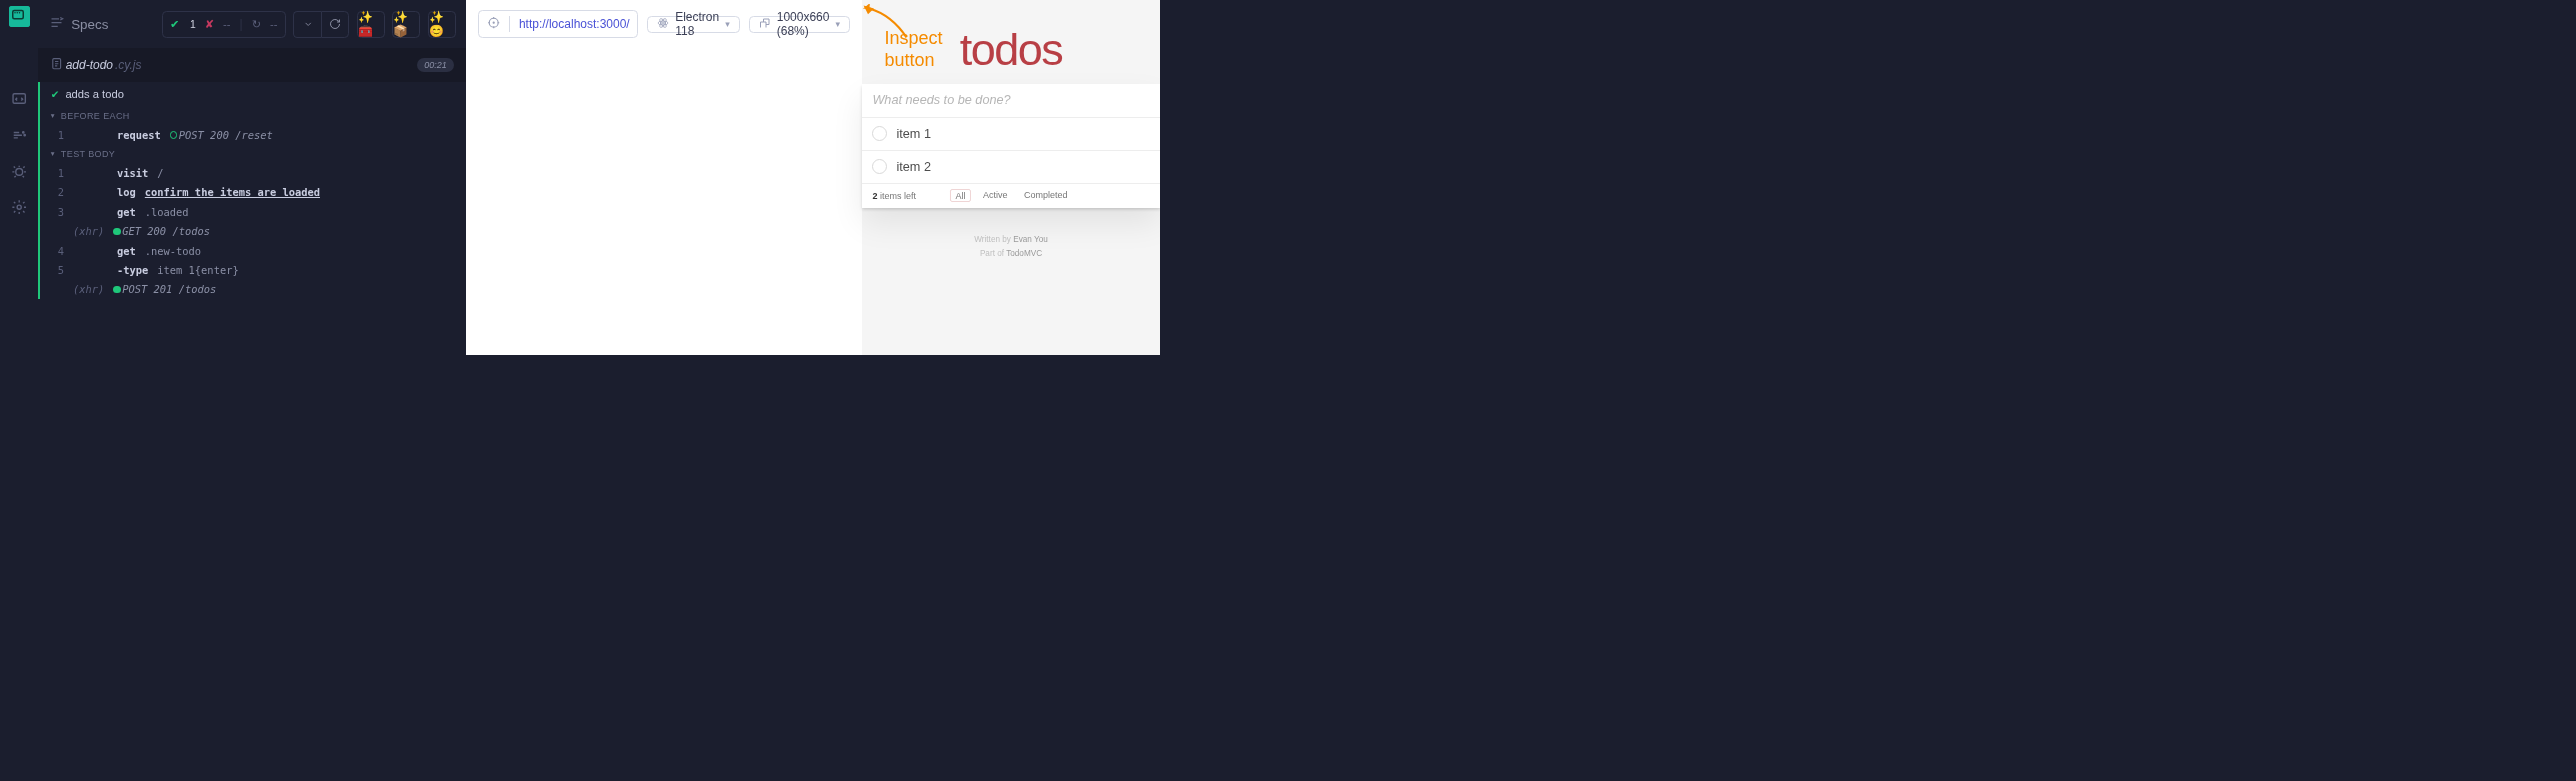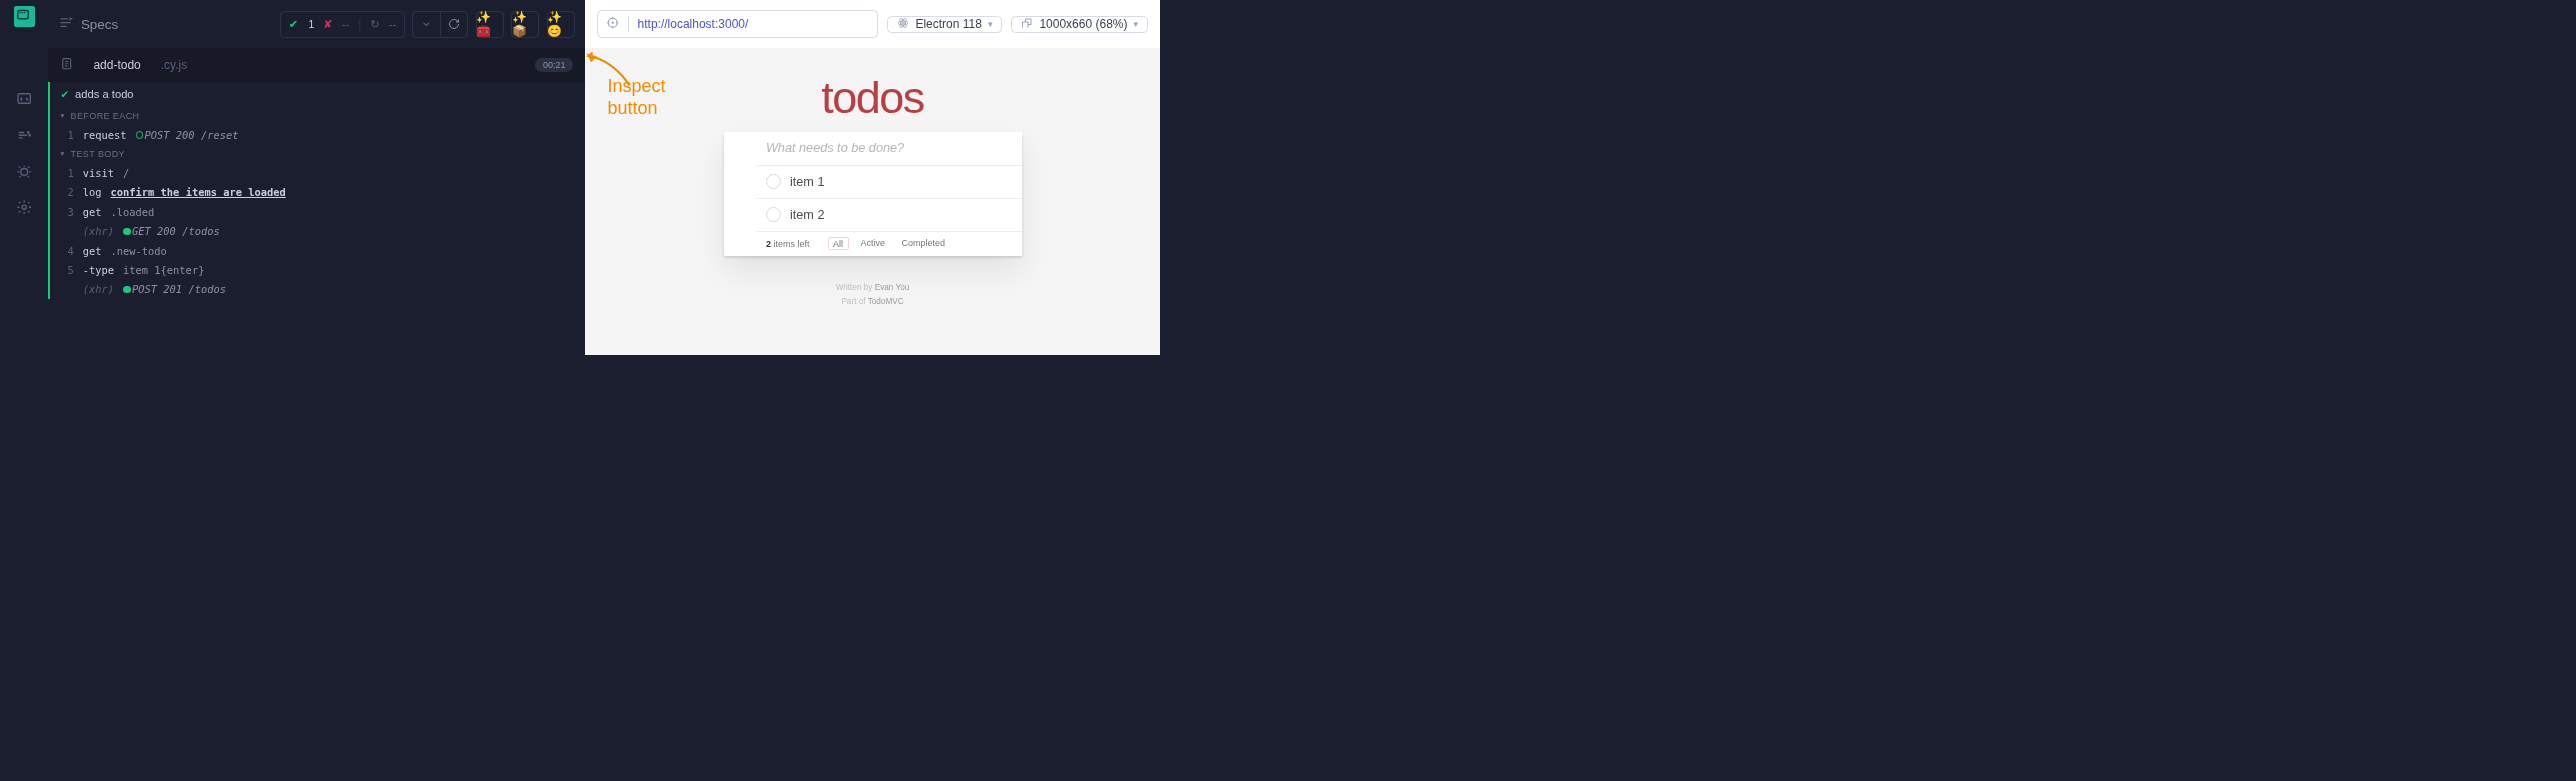--- a/index.html
+++ b/index.html
@@ -24,54 +24,54 @@
 .stat-txt { color:#d0d3e0; font-size:10.4px; margin-left:1.5px;}
 .stat-sep{color:#2e3248;}
 .stat-muted{color:#5a5f7a;font-size:11.2px;}
 .tool-btn { width:28px;height:27px;border:0.7px solid #2e3248;border-radius:4.5px;display:flex;align-items:center;justify-content:center;color:#8b8fa3;cursor:pointer;}
 .tool-btn.emoji{font-size:12px;}
 .tool-group{display:flex;gap:0;}
 .tool-group .tool-btn{border-radius:0;border-right:none;}
 .tool-group .tool-btn:first-child{border-radius:4.5px 0 0 4.5px;}
 .tool-group .tool-btn:last-child{border-radius:0 4.5px 4.5px 0;border-right:0.7px solid #2e3248;}
 
-.spec-row { height:34px; background:#171926; display:flex; align-items:center; padding:0 12px; gap:20px;}
+.spec-row { height:34px; background:#171926; display:flex; align-items:center; padding:0 12px; gap:2px;font-style:italic;}
 .spec-row .file-icon{color:#5a5f7a;}
 .spec-name{color:#c9cde0;font-size:12px;}
 .spec-ext{color:#5a5f7a;}
 .spec-time{margin-left:auto;background:#2b2f42;color:#8b90a6;font-size:9px;padding:2.2px 7.5px;border-radius:9px;}
 
 .test-body{border-left:2.2px solid #1fc77a;}
 .test-title{display:flex;align-items:center;gap:6px;padding:6px 10.4px;color:#c9cde0;font-size:11.2px;}
 .test-title .chk{color:#1fc77a;font-size:10.4px;}
 .section-head{display:flex;align-items:center;gap:6px;padding:4.5px 10.4px;color:#6a6f88;font-size:9px;letter-spacing:0.4px;}
 .section-head .chev{font-size:7.5px;}
 .cmd-row{display:flex;align-items:center;gap:9px;padding:3.7px 10.4px;font-family:'SFMono-Regular',Consolas,monospace;font-size:10.4px;}
 .cmd-num{width:13.4px;text-align:right;color:#5a5f7a;}
-.cmd-name{color:#c9cde0;font-weight:normal;}
+.cmd-name{color:#c9cde0;font-weight:bold;margin-left:44px;}
 .cmd-msg{color:#c9cde0;font-weight:bold;text-decoration:underline;}
 .cmd-arg{color:#8b90a6;}
 .cmd-xhr{color:#5a5f7a;font-style:italic;}
 .dot{width:7.5px;height:7.5px;border-radius:50%;background:#1fc77a;display:inline-block;margin-right:1.5px;}
 .dot.ring{background:transparent;border:1.5px solid #1fc77a;}
 .xhr-line{color:#8b90a6;font-style:italic;}
 
 
-.aut { flex:1; background:#fff; display:flex; flex-direction:column; }
+.aut { flex:1; background:#fff; display:flex; flex-direction:row; }
 .aut-top{height:48px;display:flex;align-items:center;padding:0 12px;gap:9px;}
 .url-box{flex:1;display:flex;align-items:center;gap:9px;border:0.7px solid #d7dbe6;border-radius:4.5px;height:28px;padding:0 7.5px;}
 .url-text{color:#4a52d6;font-size:12px;}
 .picker{border:0.7px solid #d7dbe6;border-radius:4.5px;height:17px;display:flex;align-items:center;gap:6px;padding:0 9px;color:#5a5f7a;font-size:12px;}
 .picker .val{color:#3b3f55;}
 .picker .chev{font-size:9px;color:#9aa0b8;}
 .divider{width:0.7px;background:#d7dbe6;height:16.4px;}
 
 .aut-frame{flex:1;background:#f5f5f5;position:relative;padding:24px 0 0 0;display:flex;flex-direction:column;align-items:center;}
 .todo-title{font-family:'Helvetica Neue',sans-serif;font-size:45px;font-weight:100;color:#b83f45;letter-spacing:-1.5px;}
-.todo-box{width:298px;background:#fff;box-shadow:0 1.5px 3px rgba(0,0,0,.15),0 15px 30px rgba(0,0,0,.08);margin-top:7.5px;padding-left:32px;}
+.todo-box{width:298px;background:#fff;box-shadow:0 1.5px 3px rgba(0,0,0,.15),0 15px 30px rgba(0,0,0,.08);margin-top:7.5px;}
 .todo-input{height:34px;display:flex;align-items:center;padding:0 10.4px;border-bottom:0.7px solid #ededed;font-style:italic;color:#b6b6b6;font-size:12.7px;}
 .todo-item{height:33px;display:flex;align-items:center;padding:0 10.4px;border-bottom:0.7px solid #ededed;gap:9px;color:#4d4d4d;font-size:12.7px;}
 .todo-check{width:15px;height:15px;border:0.7px solid #d9d9d9;border-radius:50%;}
 .todo-foot{height:24px;display:flex;align-items:center;padding:0 10.4px;font-size:9px;color:#777;gap:13.4px;}
 .todo-foot .count b{color:#333;}
 .filters{display:flex;gap:7.5px;margin-left:auto;margin-right:auto;position:absolute;left:50%;transform:translateX(-50%);} 
 .todo-foot{position:relative;}
 .filter{padding:0.7px 4.5px;border-radius:2.2px;}
 .filter.active{border:0.7px solid rgba(175,47,47,.2);}
 .clear{margin-left:auto;}

